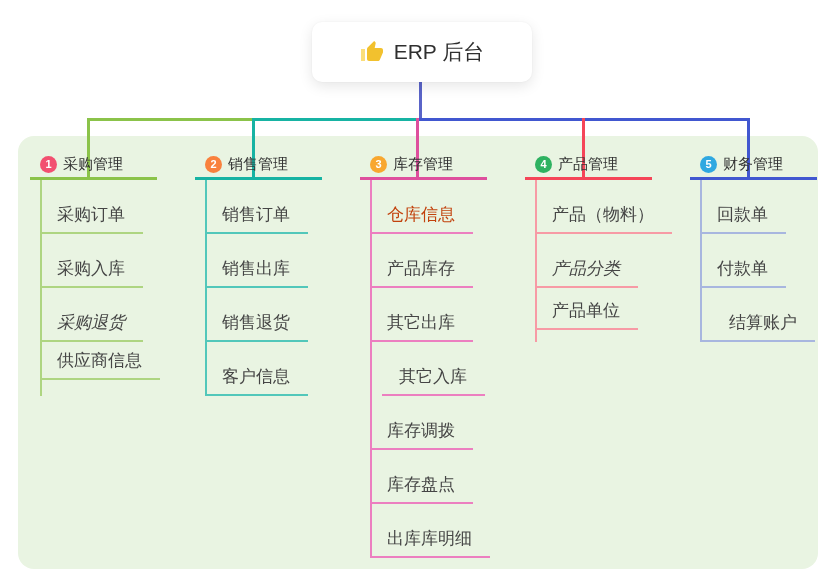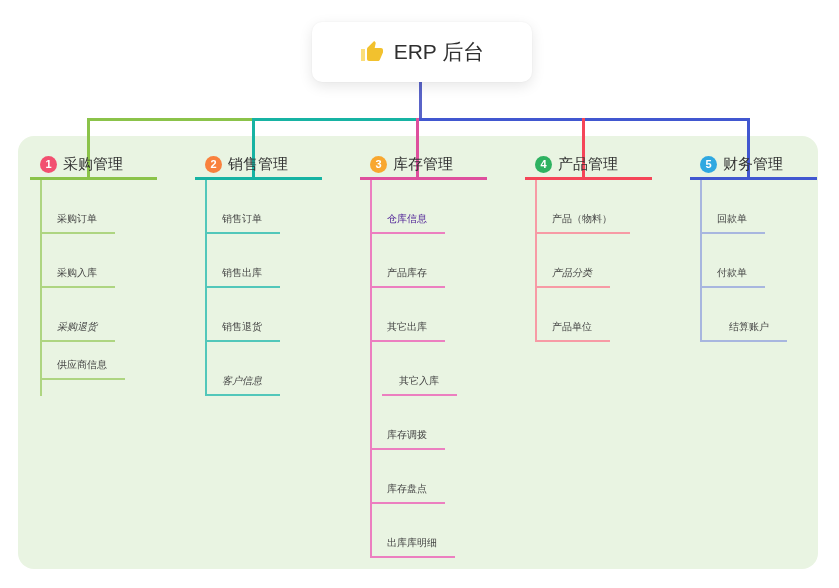--- a/index.html
+++ b/index.html
@@ -42,21 +42,21 @@
 
   .vline { position:absolute; width:2px; z-index:1; }
 
   .children { position:absolute; z-index:2; }
   .child-row {
     box-sizing:border-box; height:54px; width:-moz-max-content; width:max-content;
     display:flex; align-items:flex-end;
     padding-left:17px; padding-right:18px;
     border-bottom:2px solid transparent; cursor:pointer;
   }
-  .child-label { font-size:10px; color:#454545; margin-bottom:6px; white-space:nowrap; }
+  .child-label { font-size:17px; color:#454545; margin-bottom:6px; white-space:nowrap; }
 </style>
 </head>
 <body style="background: rgb(255, 255, 255);">
 
 <div class="page">
   <div class="board" style="background: rgb(233, 244, 226);"></div>
 
   <div class="root-node">
     <svg class="thumb-icon" viewBox="0 0 24 24">
       <path id="thumb-cuff" d="M1 21h4V9H1v12z" fill="#fbde7a"></path>
@@ -105,31 +105,31 @@
         <div class="child-row" style="height: 54px; border-bottom-color: rgb(82, 199, 186);">
     <span class="child-label" style="color: rgb(69, 69, 69);">销售订单</span>
   </div>
         <div class="child-row" style="height: 54px; border-bottom-color: rgb(82, 199, 186);">
     <span class="child-label" style="color: rgb(69, 69, 69); margin-top: 25px;">销售出库</span>
   </div>
         <div class="child-row" style="height: 54px; border-bottom-color: rgb(82, 199, 186);">
     <span class="child-label" style="color: rgb(69, 69, 69);">销售退货</span>
   </div>
         <div class="child-row" style="height: 54px; border-bottom-color: rgb(82, 199, 186);">
-    <span class="child-label" style="color: rgb(69, 69, 69); font-style: italic;">客户信息</span>
+    <span class="child-label" style="color: rgb(69, 69, 69);">客户信息</span>
   </div>
       </div>
       <div class="branch-header" style="left: 360px; top: 152px; width: 117px; border-bottom-color: rgb(222, 79, 157);">
     <span class="badge" style="background: rgb(248, 167, 47);">3</span>
     <span class="branch-label" style="color: rgb(51, 51, 51);">库存管理</span>
   </div>
       <div class="vline" style="left: 370px; top: 180px; height: 378px; background: rgb(236, 127, 192);"></div>
       <div class="children" style="left: 370px; top: 180px;">
         <div class="child-row" style="height: 54px; border-bottom-color: rgb(236, 127, 192);">
-    <span class="child-label" style="color: #4c1d95;">仓库信息</span>
+    <span class="child-label" style="color: #c2410c;">仓库信息</span>
   </div>
         <div class="child-row" style="height: 54px; border-bottom-color: rgb(236, 127, 192);">
     <span class="child-label" style="color: rgb(69, 69, 69);">产品库存</span>
   </div>
         <div class="child-row" style="height: 54px; border-bottom-color: rgb(236, 127, 192);">
     <span class="child-label" style="color: rgb(69, 69, 69);">其它出库</span>
   </div>
         <div class="child-row" style="height: 54px; border-bottom-color: rgb(236, 127, 192); margin-left: 12px;">
     <span class="child-label" style="color: rgb(69, 69, 69);">其它入库</span>
   </div>
@@ -148,21 +148,21 @@
     <span class="branch-label" style="color: rgb(51, 51, 51);">产品管理</span>
   </div>
       <div class="vline" style="left: 535px; top: 180px; height: 162px; background: rgb(247, 154, 165);"></div>
       <div class="children" style="left: 535px; top: 180px;">
         <div class="child-row" style="height: 54px; border-bottom-color: rgb(247, 154, 165);">
     <span class="child-label" style="color: rgb(69, 69, 69);">产品（物料）</span>
   </div>
         <div class="child-row" style="height: 54px; border-bottom-color: rgb(247, 154, 165); font-style: italic;">
     <span class="child-label" style="color: rgb(69, 69, 69);">产品分类</span>
   </div>
-        <div class="child-row" style="height: 54px; border-bottom-color: rgb(247, 154, 165);">
+        <div class="child-row" style="height: 42px; border-bottom-color: rgb(247, 154, 165);">
     <span class="child-label" style="color: rgb(69, 69, 69);">产品单位</span>
   </div>
       </div>
       <div class="branch-header" style="left: 690px; top: 152px; width: 117px; border-bottom-color: rgb(65, 87, 208);">
     <span class="badge" style="background: rgb(47, 168, 225);">5</span>
     <span class="branch-label" style="color: rgb(51, 51, 51);">财务管理</span>
   </div>
       <div class="vline" style="left: 700px; top: 180px; height: 162px; background: rgb(168, 182, 223);"></div>
       <div class="children" style="left: 700px; top: 180px;">
         <div class="child-row" style="height: 54px; border-bottom-color: rgb(168, 182, 223);">

